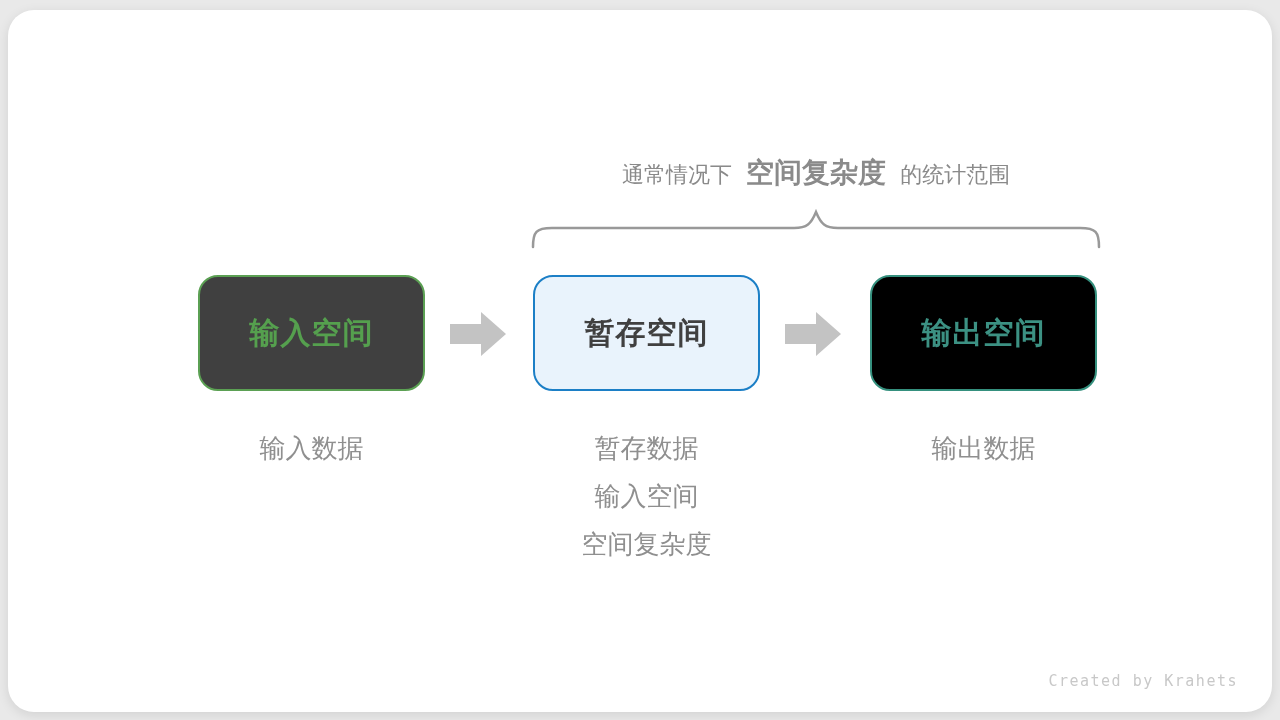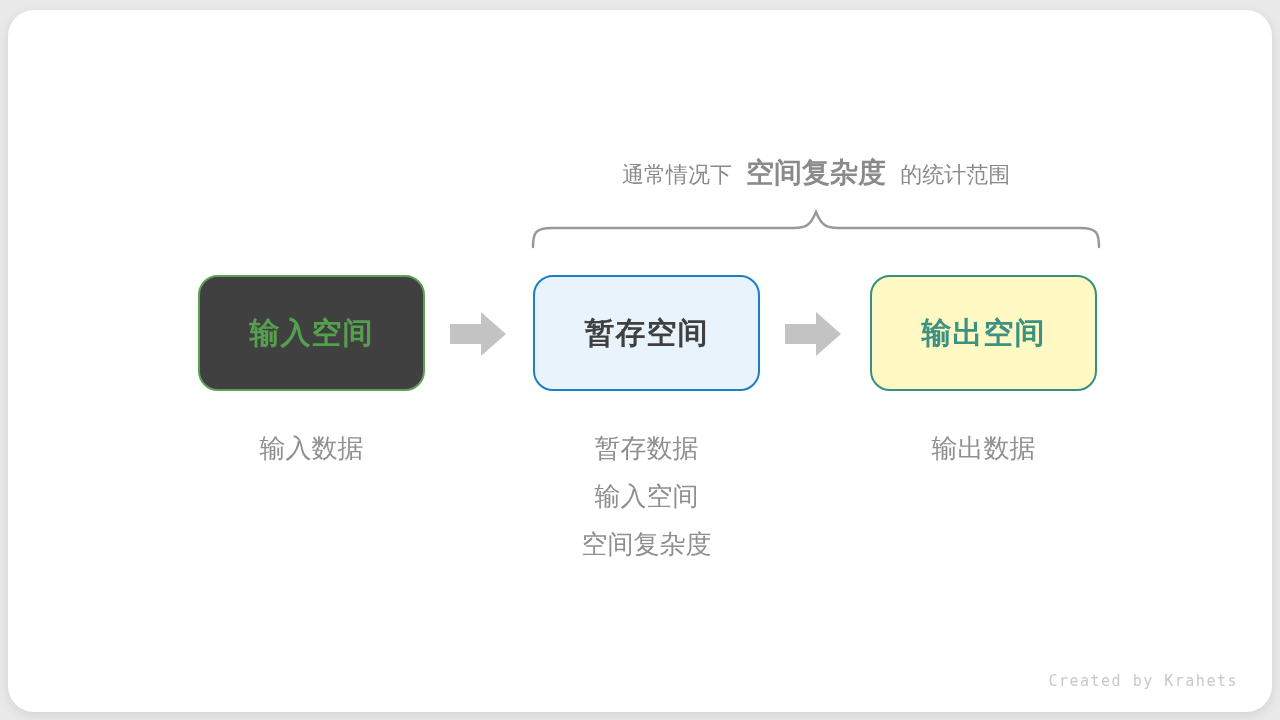--- a/index.html
+++ b/index.html
@@ -45,21 +45,21 @@
     border: 2.5px solid;
     display: flex;
     align-items: center;
     justify-content: center;
     font-size: 30px;
     font-weight: bold;
     letter-spacing: 1px;
   }
   .box-input  { left: 190px; background: #404040; border-color: #5ba053; color: #55a04e; }
   .box-temp   { left: 525px; background: #e9f3fc; border-color: #1c7fc6; color: #404040; }
-  .box-output { left: 862px; background: #fef9c3; border-color: #35907e; color: #3c9183; align-items: center; }
+  .box-output { left: 862px; background: #000000; border-color: #35907e; color: #3c9183; align-items: center; }
   .arrow {
     position: absolute;
     top: 300px;
     width: 56px; height: 48px;
   }
   .arrow-1 { left: 442px; }
   .arrow-2 { left: 777px; }
   .notes {
     position: absolute;
     top: 414px;

